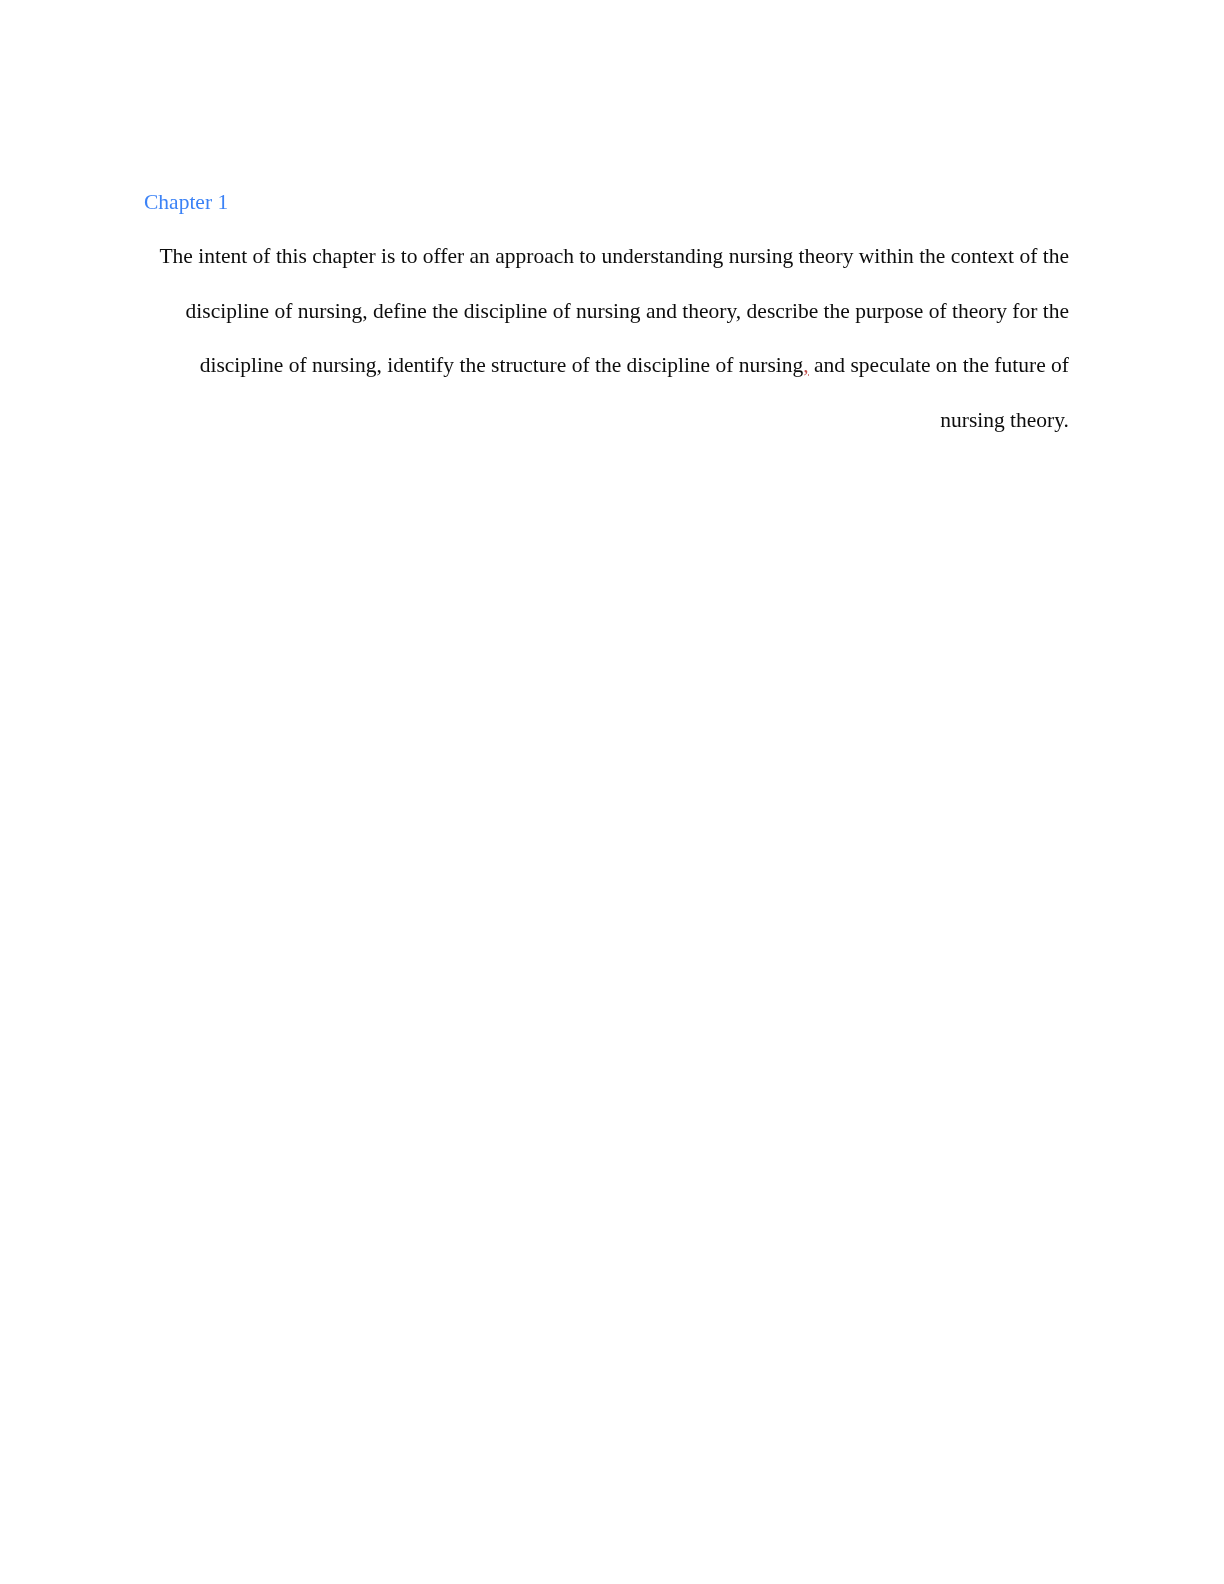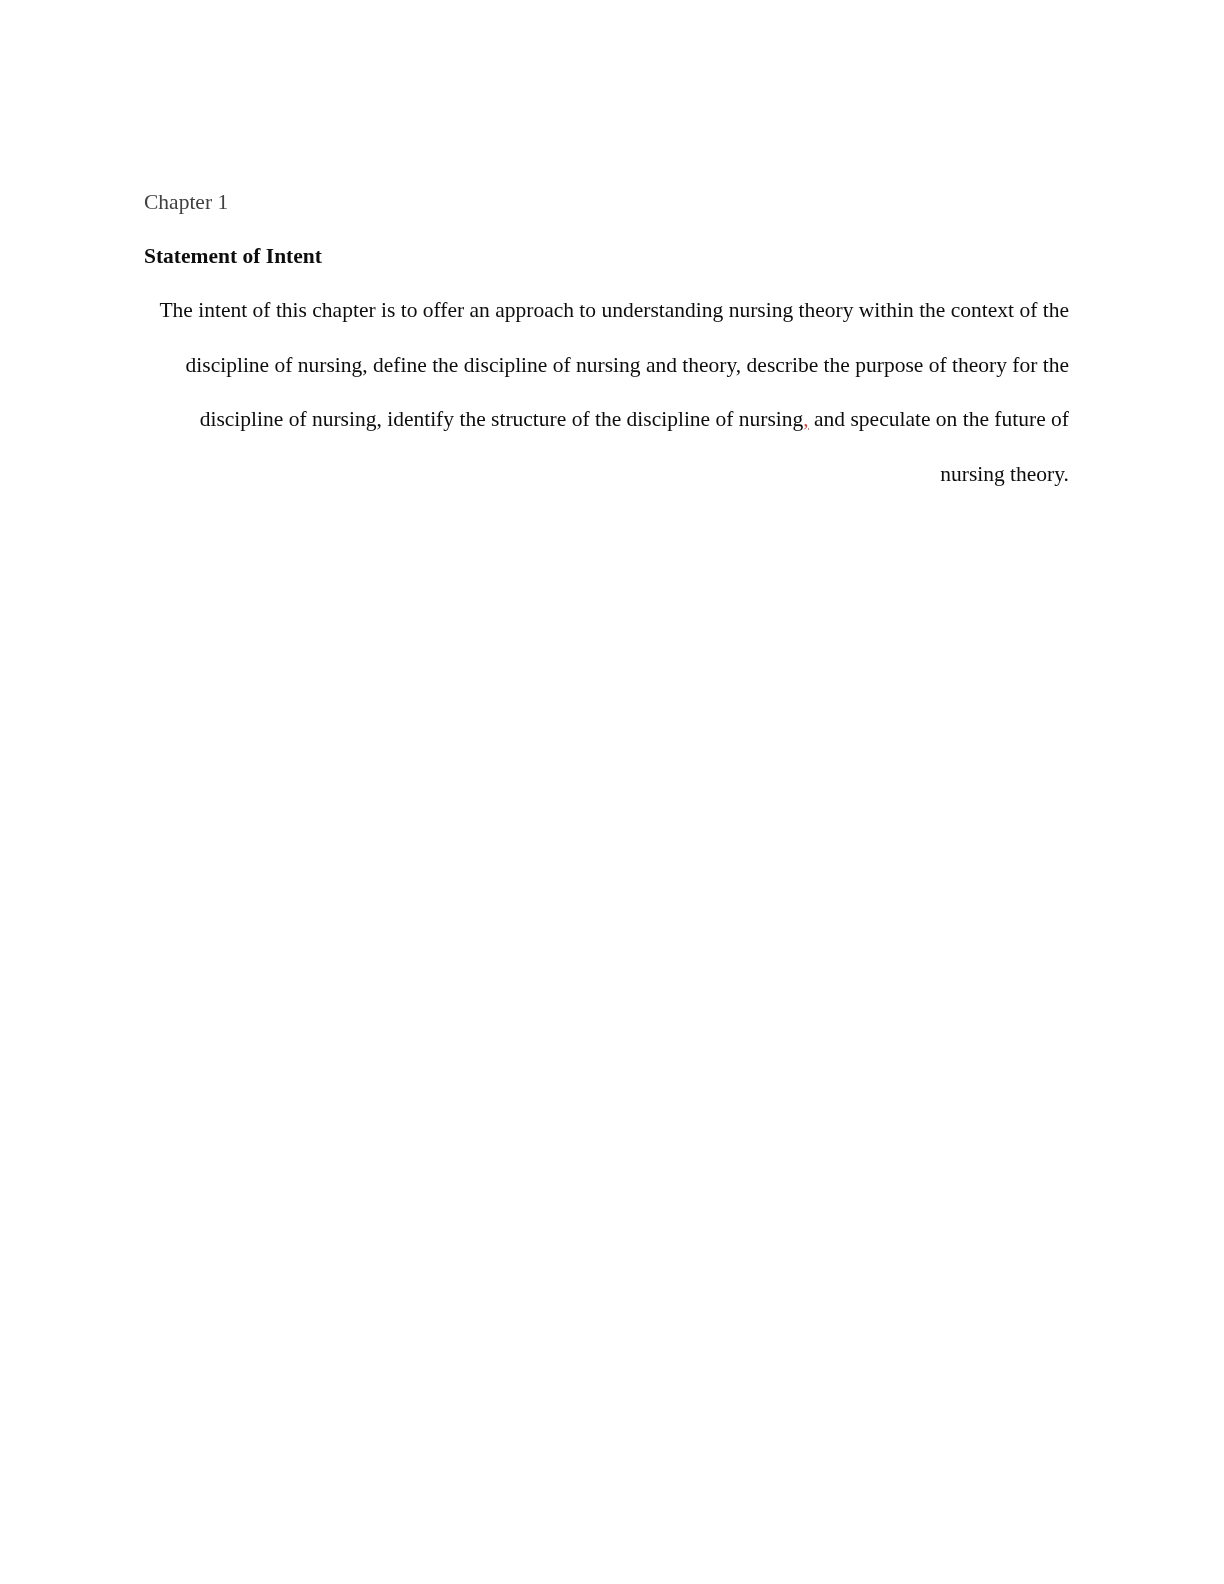--- a/index.html
+++ b/index.html
@@ -19,21 +19,21 @@
   }
   .content {
     position: absolute;
     left: 144px;
     top: 175px;
     width: 936px;
   }
   .chapter-label {
     font-size: 21.5px;
     line-height: 54px;
-    color: #404040;
+    color: #3b82f6;
     font-family: Liberation Serif, serif;
   }
   .section-heading {
     font-size: 21.5px;
     line-height: 54px;
     font-weight: bold;
     color: #0d0d0d;
     margin-top: 0;
   }
   .body-paragraph {
@@ -50,20 +50,19 @@
   }
 </style>
 </head>
 <body>
 
 <div class="page">
   <div class="content">
 
     <div class="chapter-label">Chapter 1</div>
 
-    <div class="section-heading">Statement of Intent</div>
 
     <div class="body-paragraph">
       <span>The intent of this chapter is to offer an approach to understanding nursing theory within the context of the discipline of nursing, define the discipline of nursing and theory, describe the purpose of theory for the discipline of nursing, identify the structure of the discipline of nursing</span><span class="edit-mark">,</span><span> and speculate on the future of nursing theory.</span>
     </div>
 
   </div>
 </div>
 
 </body></html>

